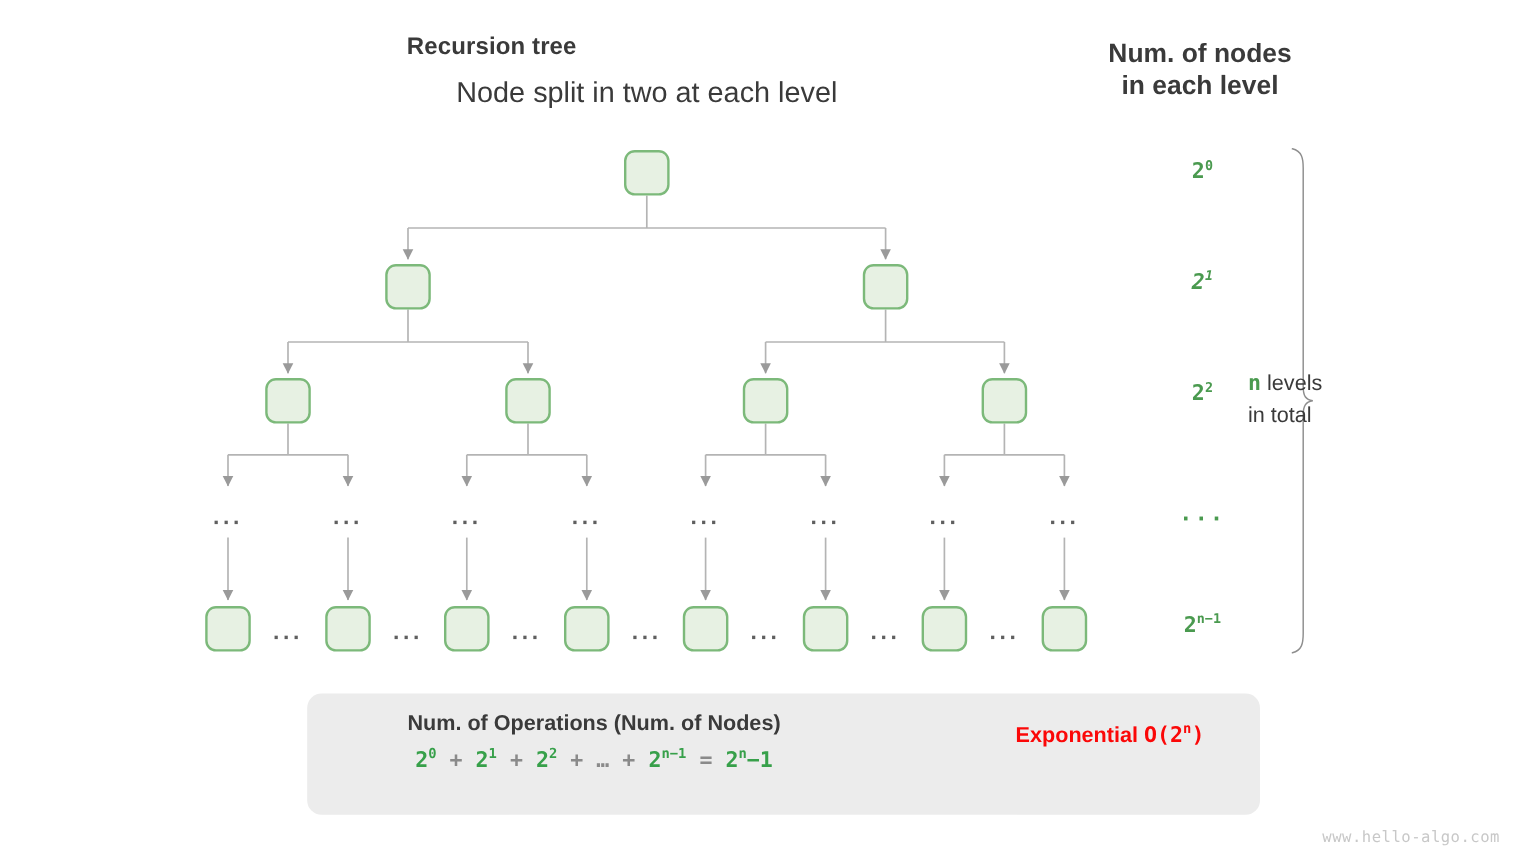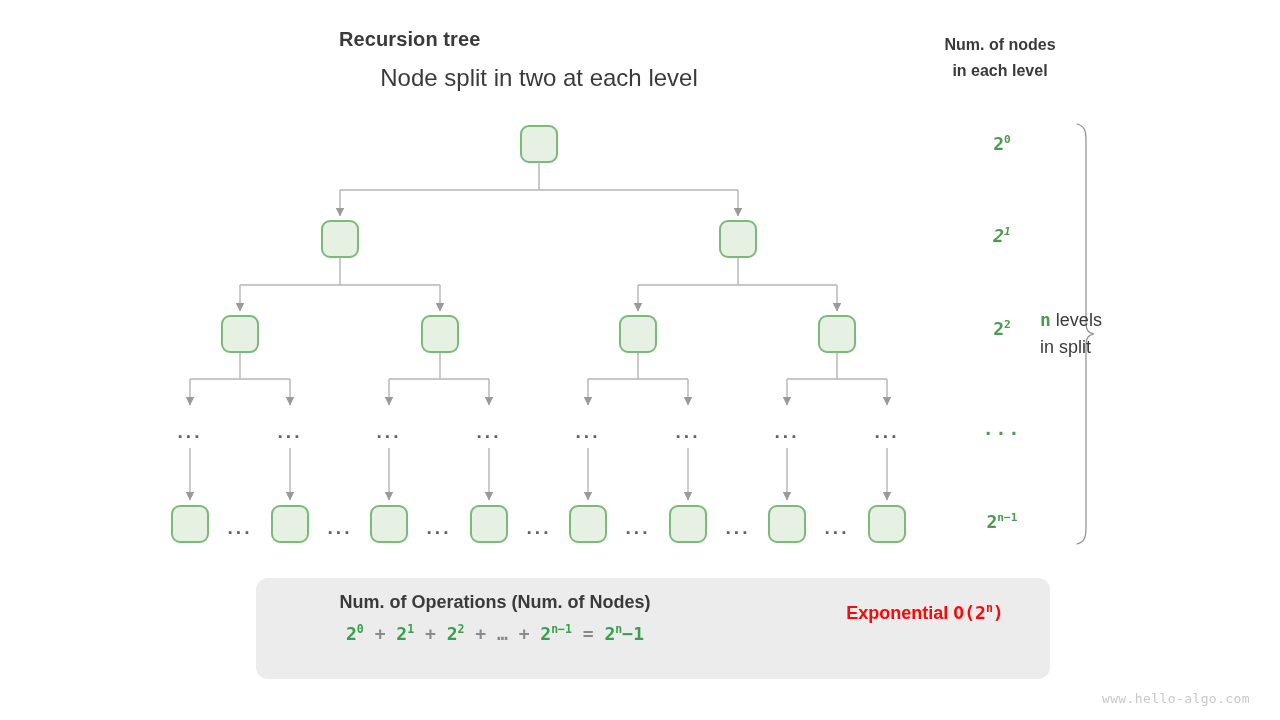--- a/index.html
+++ b/index.html
@@ -49,21 +49,21 @@
     font-size: 24px;
     font-weight: normal;
     color: #3a3a3a;
   }
   .col-heading {
     position: absolute;
     left: 880px;
     top: 32px;
     width: 240px;
     text-align: center;
-    font-size: 16px;
+    font-size: 22px;
     font-weight: bold;
     line-height: 26px;
     color: #3a3a3a;
   }
 
   
   .node {
     position: absolute;
     width: 38px;
     height: 38px;
@@ -322,21 +322,21 @@
   <div class="lvl dots-green" style="top:433px;">···</div>
   <div class="lvl" style="top:521px;">
     <span>2</span><sup>n−1</sup>
   </div>
 
   <div class="brace-label">
     <div>
       <span class="nvar">n</span>
       <span>levels</span>
     </div>
-    <div>in split</div>
+    <div>in total</div>
   </div>
 
   <div class="summary">
     <div class="sum-left">
       <div class="hl">Num. of Operations (Num. of Nodes)</div>
       <div class="formula">
         <span class="g"><span>2</span><sup>0</sup></span>
         <span>+</span>
         <span class="g"><span>2</span><sup>1</sup></span>
         <span>+</span>

